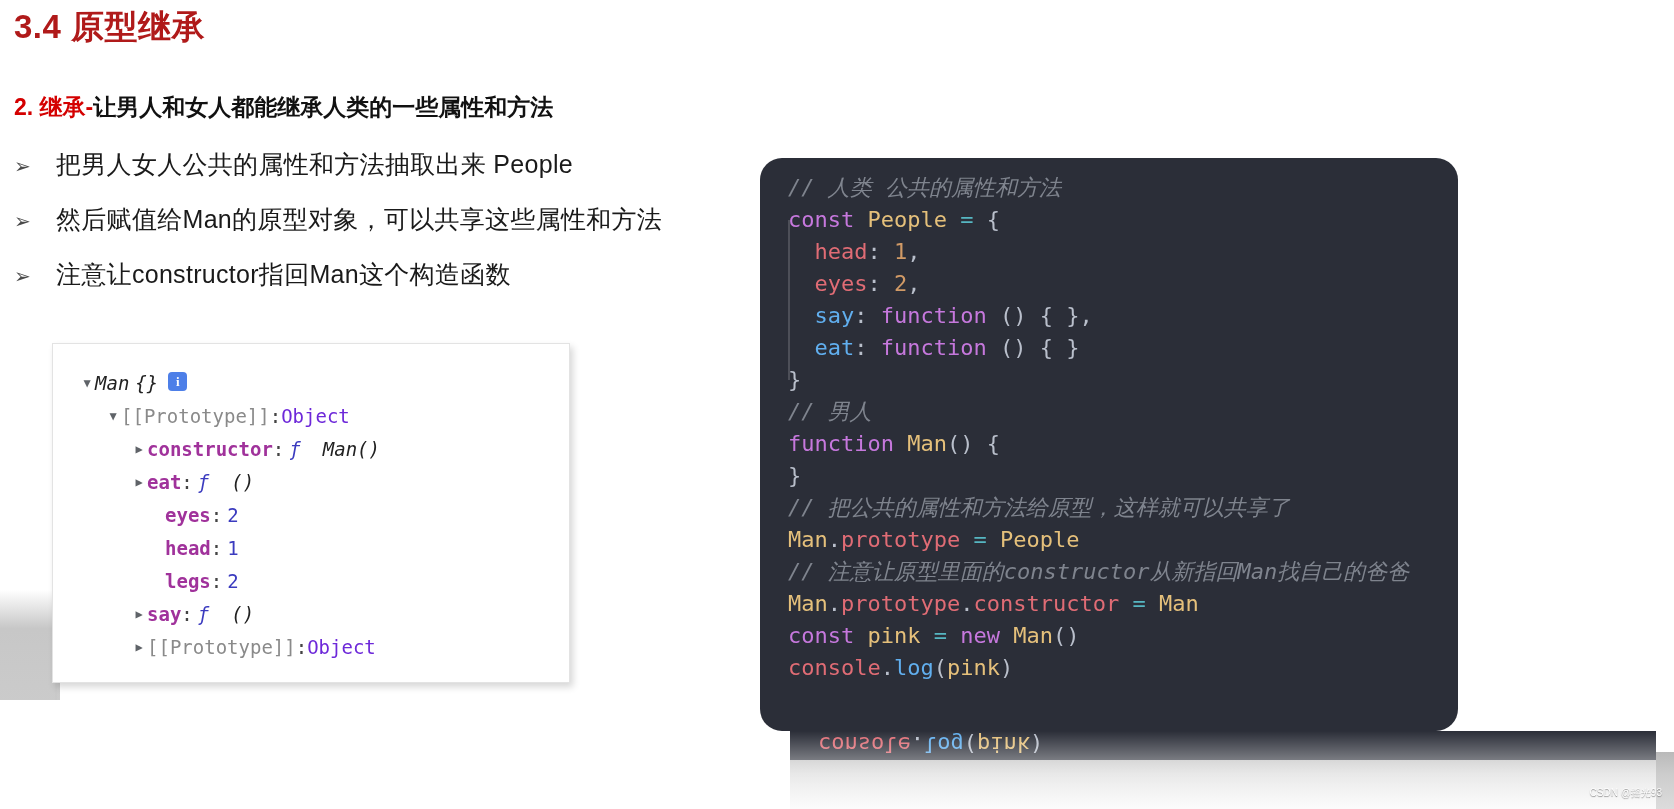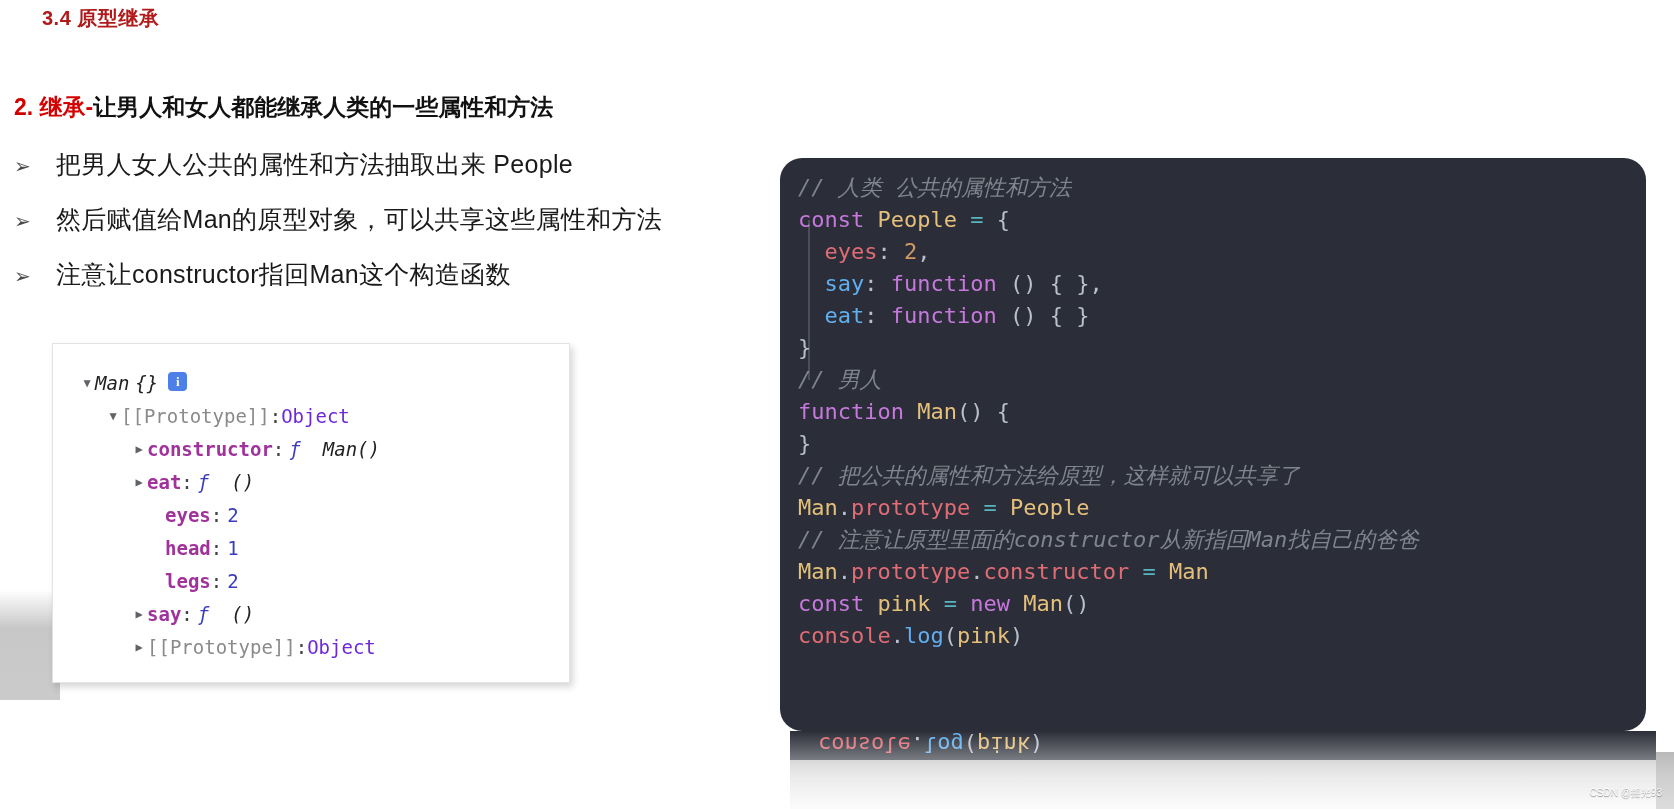--- a/index.html
+++ b/index.html
@@ -32,26 +32,25 @@
     width: 2px;
     height: 125px;
     background: #d8d8d8;
   }
 
   
   .section-title {
     position: absolute;
     left: 14px;
     top: 5px;
-    font-size: 20px;
+    font-size: 33px;
     font-weight: bold;
     color: #b01a1a;
     letter-spacing: .5px;
     white-space: nowrap;
-    margin-left: 28px;
   }
   .sub-heading {
     position: absolute;
     left: 14px;
     top: 92px;
     font-size: 23px;
     font-weight: bold;
     color: #111111;
     white-space: nowrap;
   }
@@ -142,28 +141,28 @@
     text-align: center;
     line-height: 19px;
     margin-left: 10px;
     position: relative;
     top: -1px;
   }
 
   
   .code-card {
     position: absolute;
-    left: 780px;
+    left: 760px;
     top: 158px;
-    width: 866px;
+    width: 698px;
     height: 573px;
     background: #2b2e38;
     border-radius: 22px;
     box-sizing: border-box;
-    padding: 14px 0 14px 18px;
+    padding: 14px 0 14px 28px;
     font-family: "DejaVu Sans Mono", "Liberation Mono", monospace;
     font-size: 22px;
     line-height: 32px;
     overflow: visible;
   }
   .code-line { white-space: pre; }
   .guide {
     position: absolute;
     left: 28px;
     top: 62px;
@@ -318,20 +317,21 @@
         <span class="t-protoval"> Object</span>
       </div>
     </div>
 </div>
 
 <div class="code-card">
   <div class="guide"></div>
   <div id="code-lines">
       <div class="code-line"><span class="c-comment">// 人类 公共的属性和方法</span></div>
       <div class="code-line"><span class="c-kw">const</span><span class="c-punc"> </span><span class="c-var">People</span><span class="c-punc"> </span><span class="c-op">=</span><span class="c-punc"> </span><span class="c-punc">{</span></div>
+      <div class="code-line"><span class="c-punc">  </span><span class="c-prop">head</span><span class="c-punc">: </span><span class="c-num">1</span><span class="c-punc">,</span></div>
       <div class="code-line"><span class="c-punc">  </span><span class="c-prop">eyes</span><span class="c-punc">: </span><span class="c-num">2</span><span class="c-punc">,</span></div>
       <div class="code-line"><span class="c-punc">  </span><span class="c-fnkey">say</span><span class="c-punc">: </span><span class="c-kw">function</span><span class="c-punc"> () { },</span></div>
       <div class="code-line"><span class="c-punc">  </span><span class="c-fnkey">eat</span><span class="c-punc">: </span><span class="c-kw">function</span><span class="c-punc"> () { }</span></div>
       <div class="code-line"><span class="c-punc">}</span></div>
       <div class="code-line"><span class="c-comment">// 男人</span></div>
       <div class="code-line"><span class="c-kw">function</span><span class="c-punc"> </span><span class="c-var">Man</span><span class="c-punc">() {</span></div>
       <div class="code-line"><span class="c-punc">}</span></div>
       <div class="code-line"><span class="c-comment">// 把公共的属性和方法给原型，这样就可以共享了</span></div>
       <div class="code-line"><span class="c-var">Man</span><span class="c-punc">.</span><span class="c-prop">prototype</span><span class="c-punc"> </span><span class="c-op">=</span><span class="c-punc"> </span><span class="c-var">People</span></div>
       <div class="code-line"><span class="c-comment">// 注意让原型里面的constructor从新指回Man找自己的爸爸</span></div>

